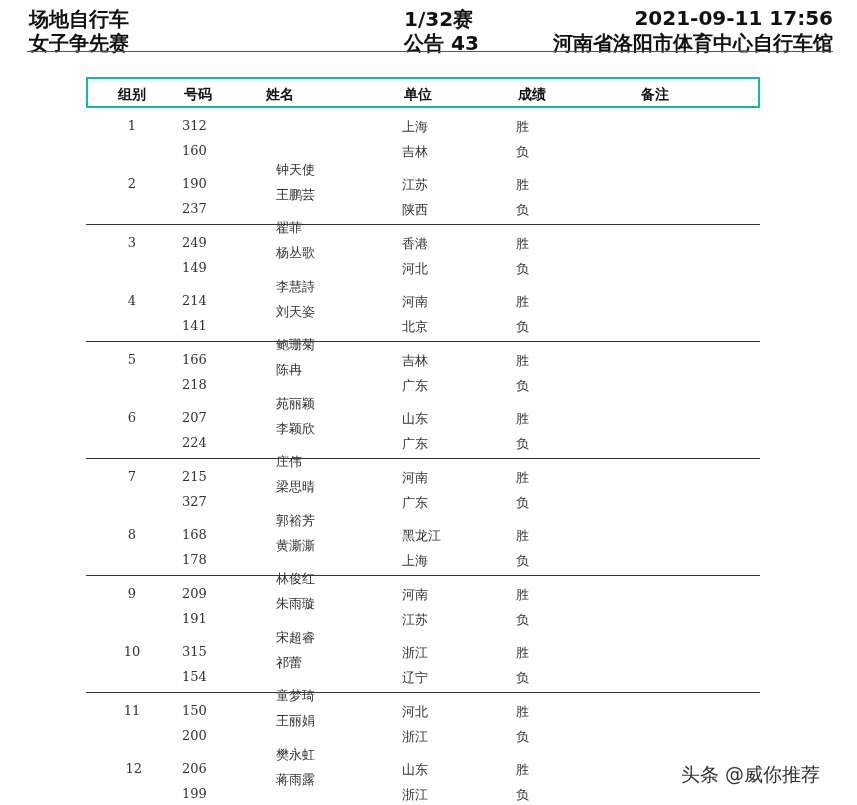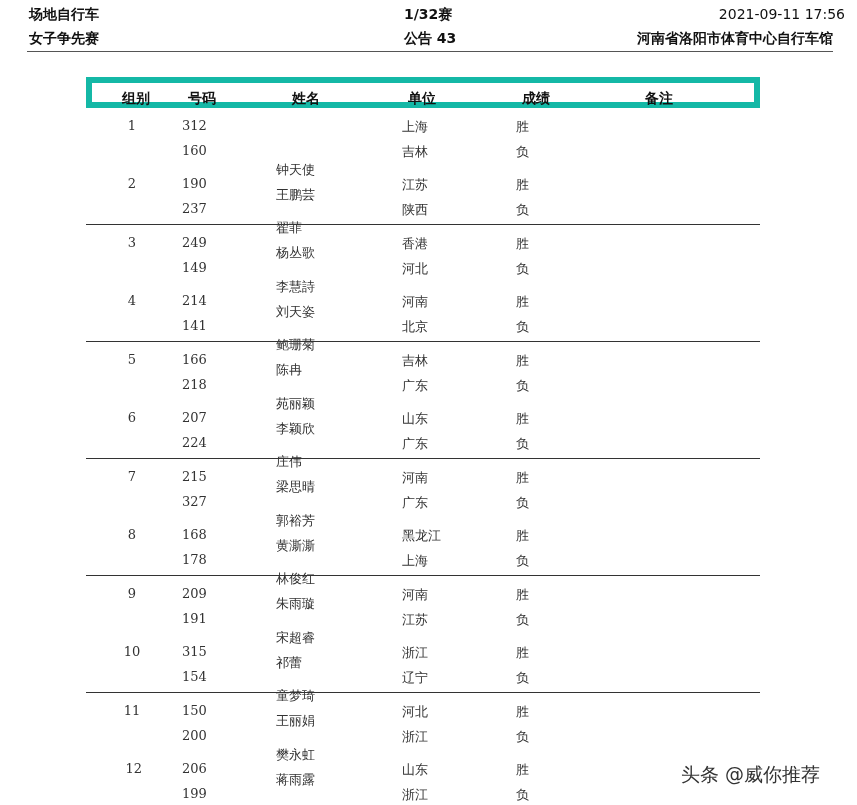--- a/index.html
+++ b/index.html
@@ -1,49 +1,49 @@
 <!DOCTYPE html>
 <html><head>
 <meta charset="utf-8">
 <style>
   html, body { margin: 0; padding: 0; background: #ffffff; }
   body { width: 857px; height: 805px; position: relative; overflow: hidden; font-family: "DejaVu Serif", serif; color: #222; }
-  .hdr { position: absolute; font-family: "DejaVu Sans", sans-serif; font-weight: bold; font-size: 14px; color: #111; }
+  .hdr { position: absolute; font-family: "DejaVu Sans", sans-serif; font-weight: bold; font-size: 20px; color: #111; }
   .hdr-rule { position: absolute; left: 27px; width: 806px; top: 51px; height: 1px; background: #555; }
   .table { position: absolute; left: 86px; width: 674px; top: 77px; }
-  .thead { height: 31px; border: 6px solid #14b8a6; display: flex; align-items: center; box-sizing: border-box; font-family: "DejaVu Sans", sans-serif; font-weight: bold; font-size: 14px; color: #111; }
+  .thead { height: 31px; border: 2px solid #14b8a6; display: flex; align-items: center; box-sizing: border-box; font-family: "DejaVu Sans", sans-serif; font-weight: bold; font-size: 14px; color: #111; }
   .th { position: absolute; top: 7px; }
   .pair { position: relative; height: 58px; }
   .row { position: absolute; left: 0; right: 0; height: 25px; font-size: 13px; color: #333; }
   .row span { position: absolute; top: 4px; }
   .sep { height: 1px; background: #333; }
   .c-grp { left: 42px; width: 1px; text-align: center; }
   .c-no  { left: 96px; }
   .c-name{ left: 190px; margin-top: 43px; }
   .c-unit{ left: 316px; }
   .c-res { left: 430px; }
   .c-note{ left: 553px; }
   .watermark { position: absolute; left: 681px; top: 762px; font-family: "DejaVu Sans", sans-serif; font-size: 19px; color: #333; letter-spacing: 0px; text-shadow: 0 0 2px #fff; }
 </style>
 </head>
 <body>
 
 <div class="hdr" style="left:29px;top:6px;">场地自行车</div>
 <div class="hdr" style="left:29px;top:30px;">女子争先赛</div>
 <div class="hdr" style="left:404px;top:6px;">1/32赛</div>
 <div class="hdr" style="left:404px;top:30px;">公告 43</div>
-<div class="hdr" style="right:12px;top:6px;font-weight:normal;">2021-09-11 17:56</div>
+<div class="hdr" style="right:24px;top:6px;font-weight:bold;">2021-09-11 17:56</div>
 <div class="hdr" style="right:24px;top:30px;">河南省洛阳市体育中心自行车馆</div>
 <div class="hdr-rule"></div>
 
 <div class="table">
   <div class="thead" style="position:relative;">
     <span class="th" style="left:30px;">组别</span>
     <span class="th" style="left:96px;">号码</span>
-    <span class="th" style="left:200px;text-align:right;">姓名</span>
+    <span class="th" style="left:178px;text-align:right;">姓名</span>
     <span class="th" style="left:316px;">单位</span>
     <span class="th" style="left:430px;">成绩</span>
     <span class="th" style="left:553px;">备注</span>
   </div>
   <div id="tbody">
       <div class="pair">
         <div class="row" style="top:6px">
           <span class="c-grp" style="left:36px;width:20px;text-align:center;">1</span>
           <span class="c-no">312</span>
           <span class="c-name">钟天使</span>

